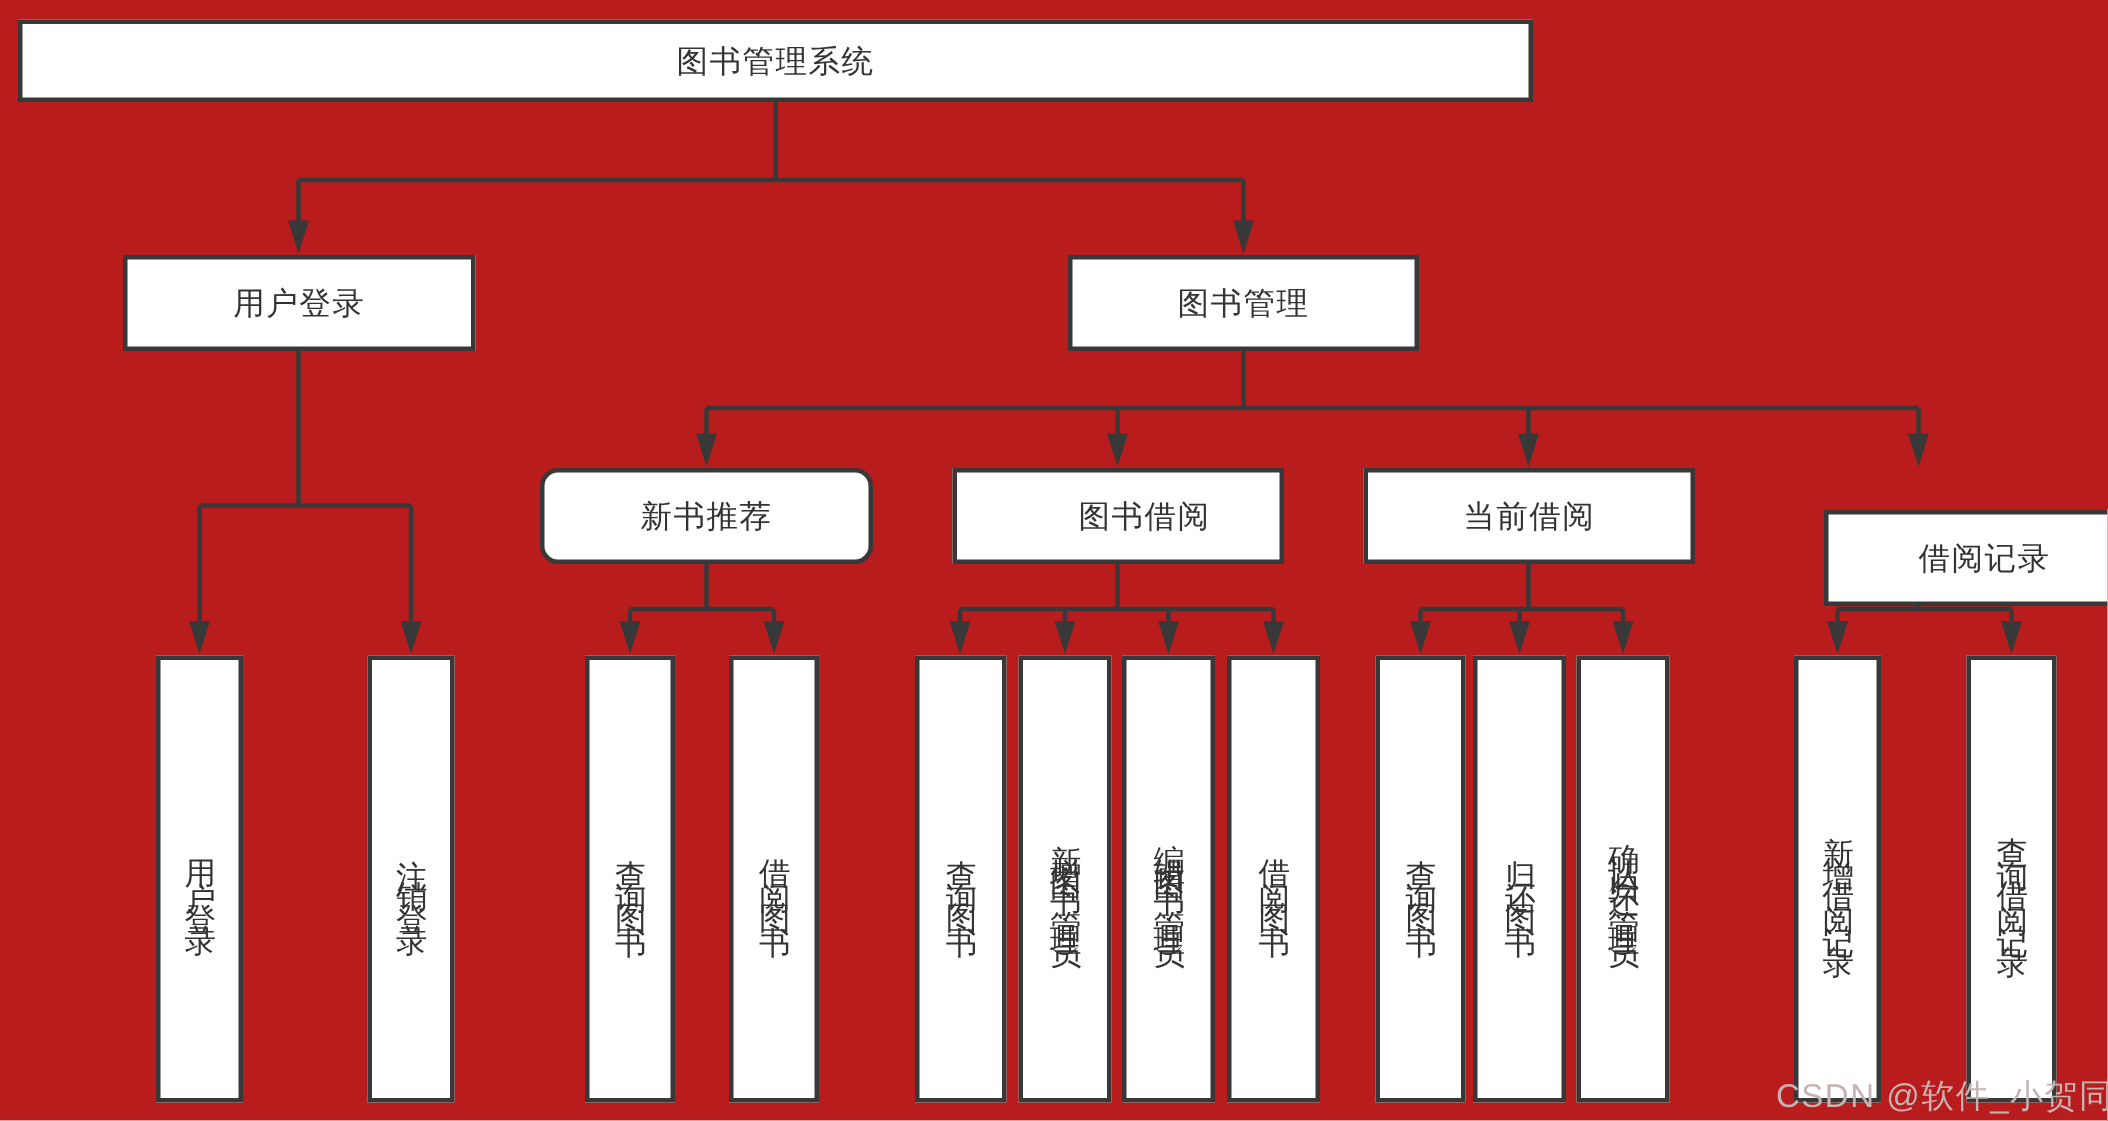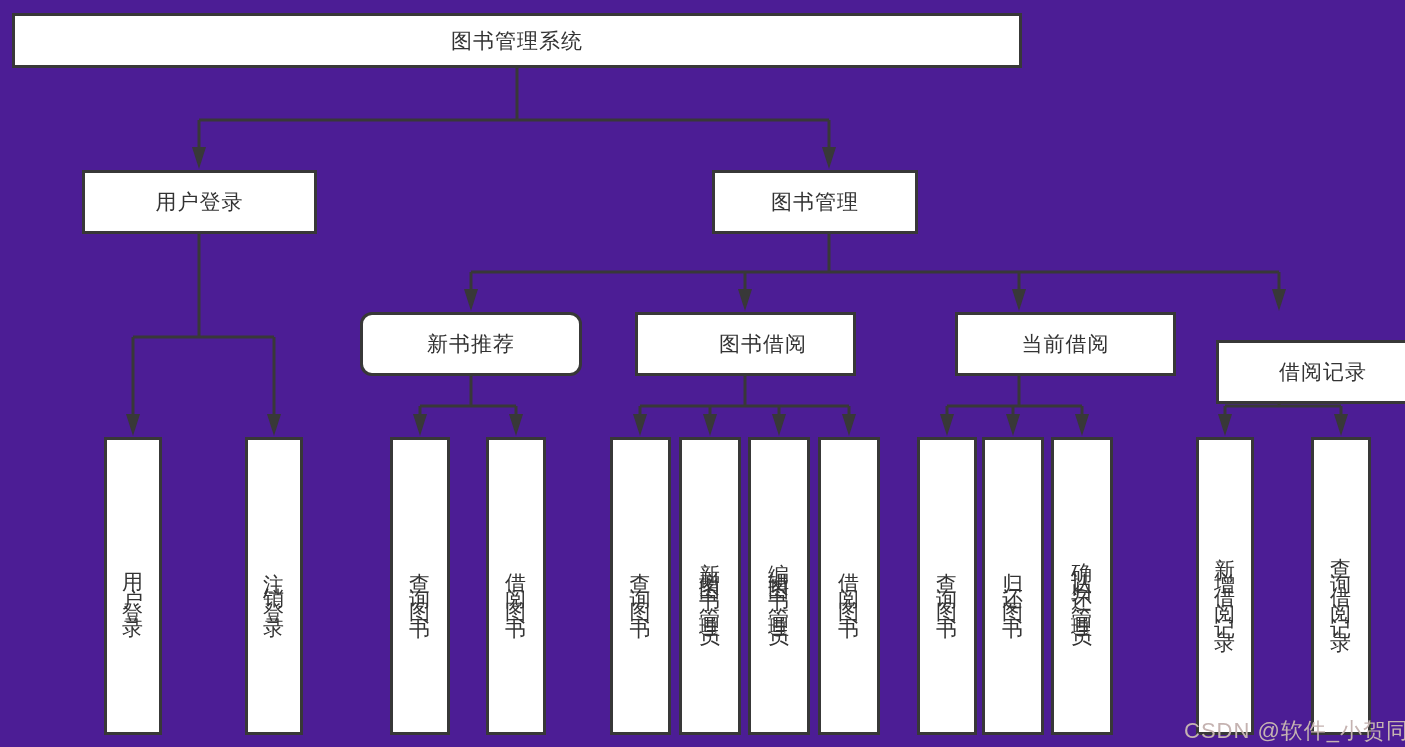--- a/index.html
+++ b/index.html
@@ -4,21 +4,21 @@
 <style>
   html, body {
     margin: 0;
     padding: 0;
     background: #ffffff;
   }
   #stage {
     position: relative;
     width: 1405px;
     height: 747px;
-    background: #4c1d95;
+    background: #b91c1c;
     font-family: "Liberation Sans", "DejaVu Sans", sans-serif;
     color: #333333;
     overflow: hidden;
   }
   #connector-layer {
     position: absolute;
     left: 0;
     top: 0;
     width: 1405px;
     height: 747px;
@@ -157,31 +157,31 @@
     </g>
   </svg>
 
   <div class="node" style="left:12px; top:13px; width:1010px; height:55px;">
     <span class="hlabel">图书管理系统</span>
   </div>
 
   <div class="node" style="left:82px; top:170px; width:235px; height:64px;">
     <span class="hlabel">用户登录</span>
   </div>
-  <div class="node" style="left:712px; top:170px; width:206px; height:64px;">
+  <div class="node" style="left:712px; top:170px; width:234px; height:64px;">
     <span class="hlabel">图书管理</span>
   </div>
 
   <div class="node" style="left:360px; top:312px; width:222px; height:64px;border-radius:12px;">
     <span class="hlabel">新书推荐</span>
   </div>
   <div class="node" style="left:635px; top:312px; width:221px; height:64px;padding-left:35px;">
     <span class="hlabel">图书借阅</span>
   </div>
-  <div class="node" style="left:955px; top:312px; width:221px; height:64px;align-items:center;">
+  <div class="node" style="left:909px; top:312px; width:221px; height:64px;align-items:center;">
     <span class="hlabel">当前借阅</span>
   </div>
   <div class="node" style="left:1216px; top:312px; width:214px; height:64px;margin-top:28px;">
     <span class="hlabel">借阅记录</span>
   </div>
 
   <div class="node vnode" style="left:104px; top:437px; width:58px; height:298px;">
     <span class="vlabel">用户登录</span>
   </div>
   <div class="node vnode" style="left:245px; top:437px; width:58px; height:298px;">

